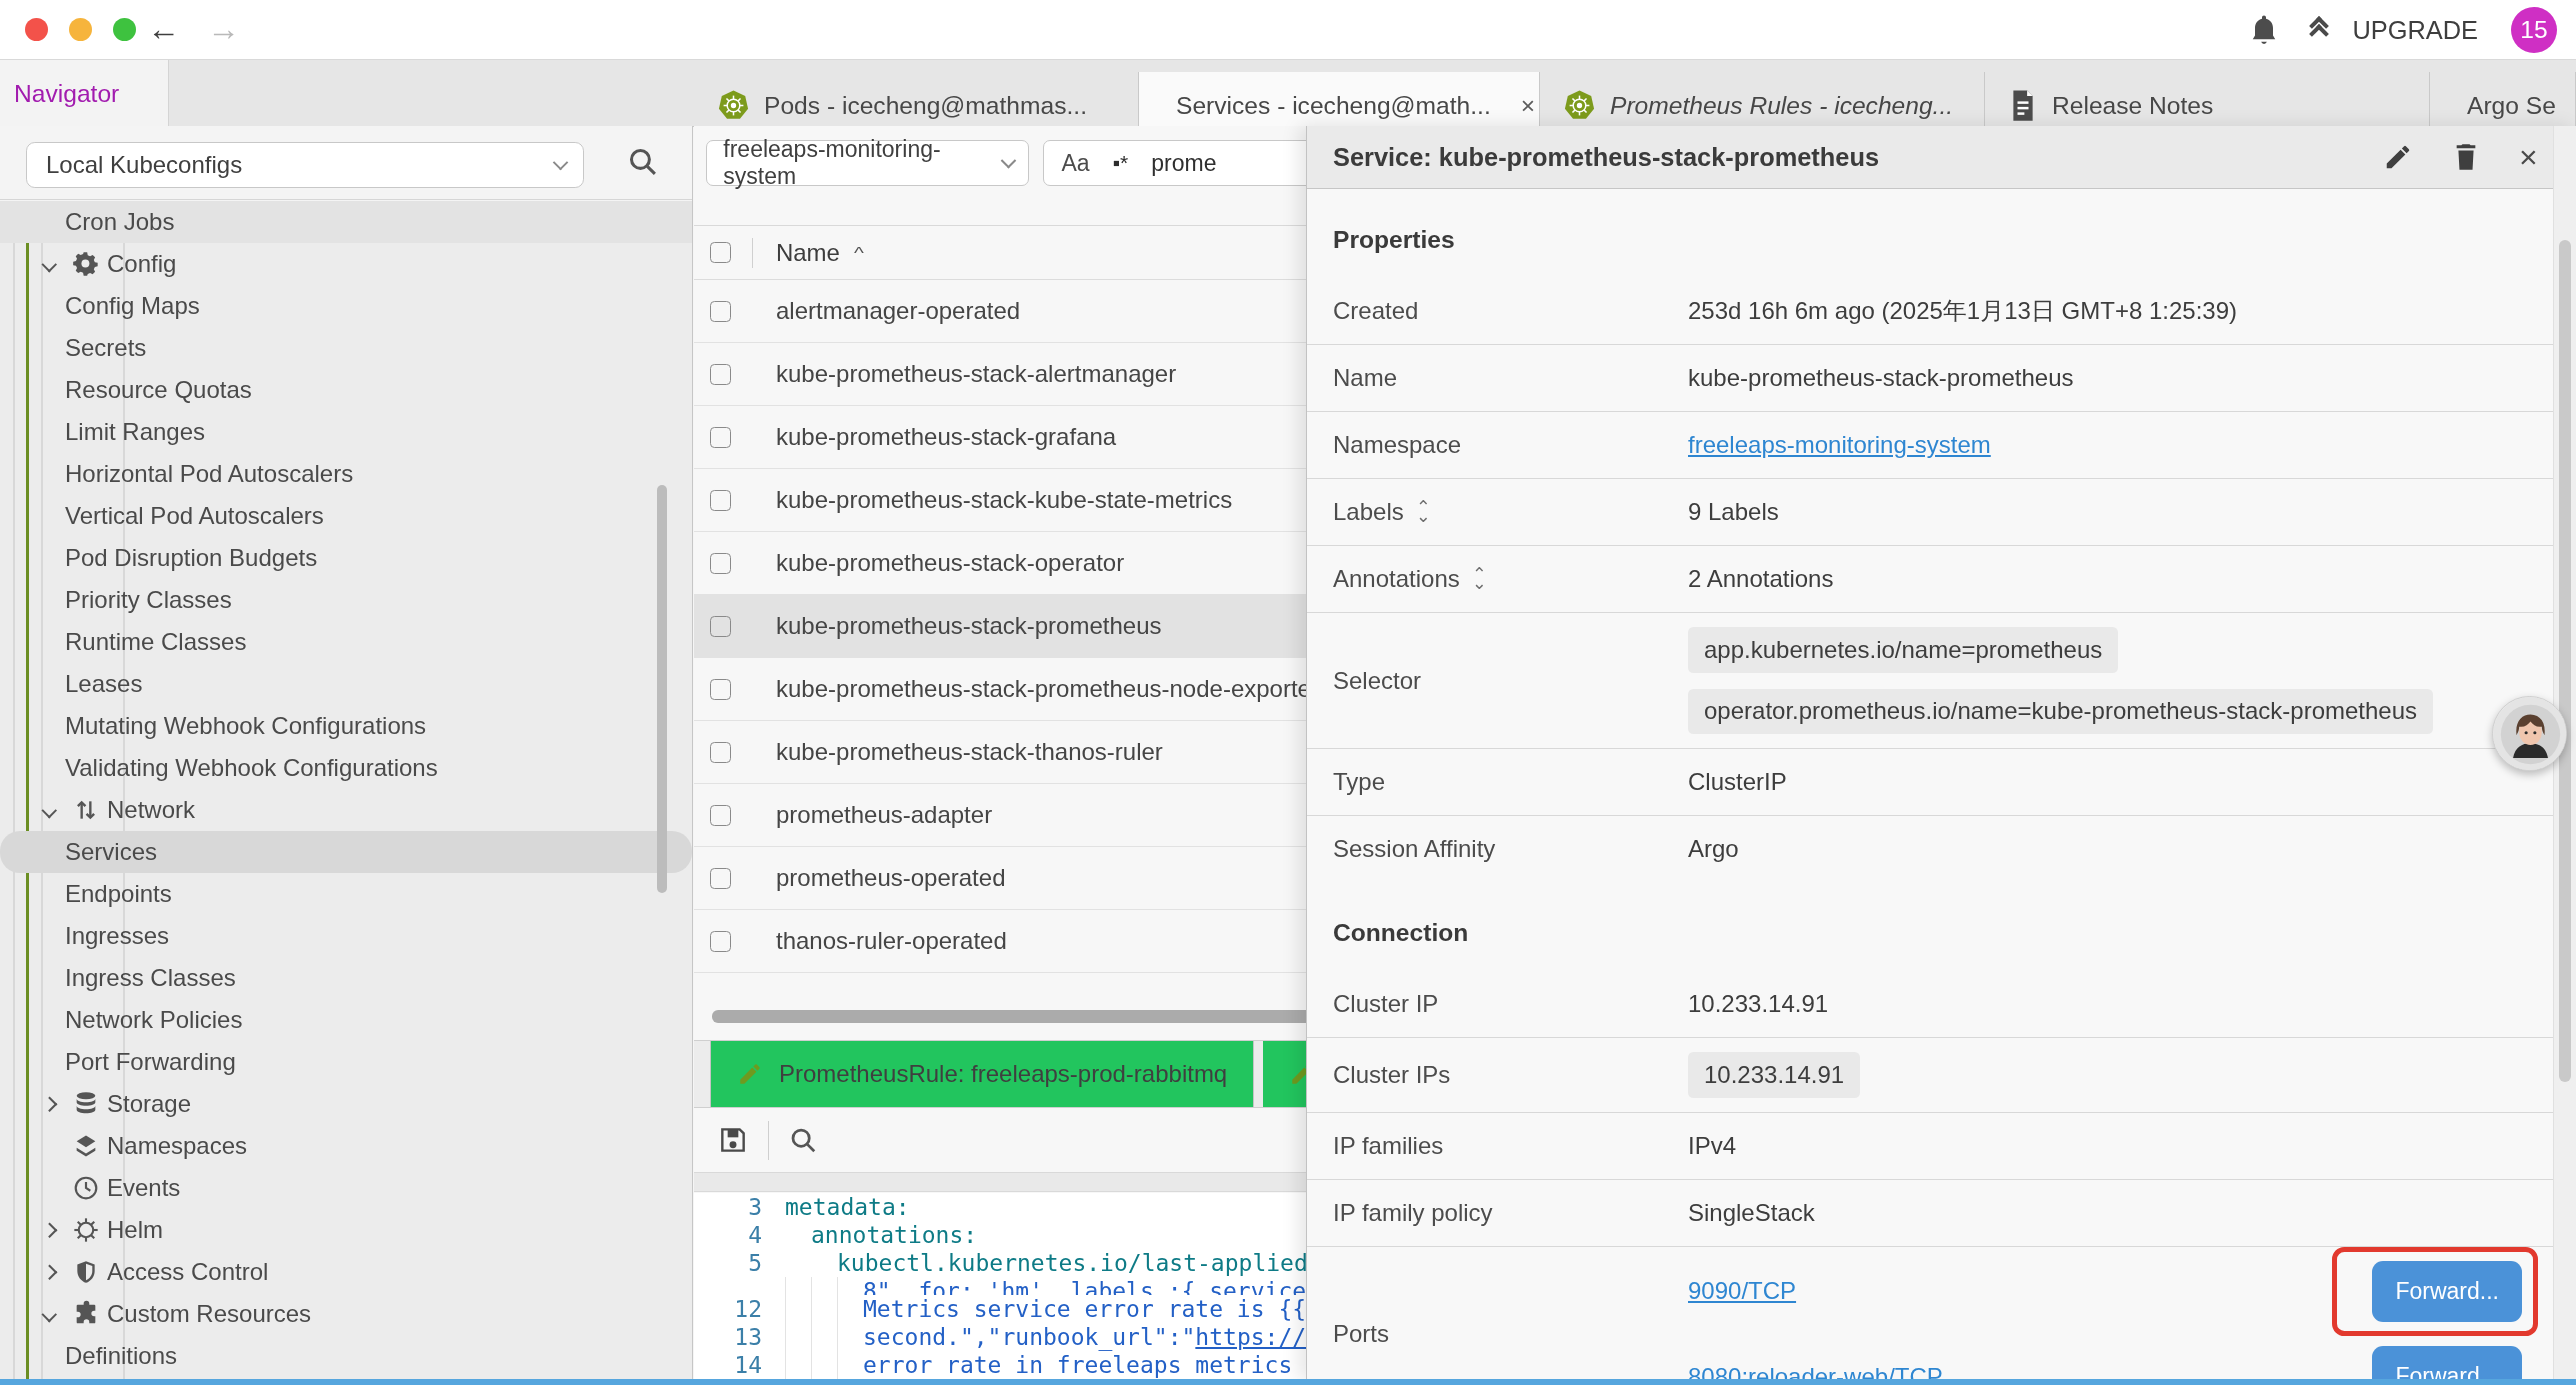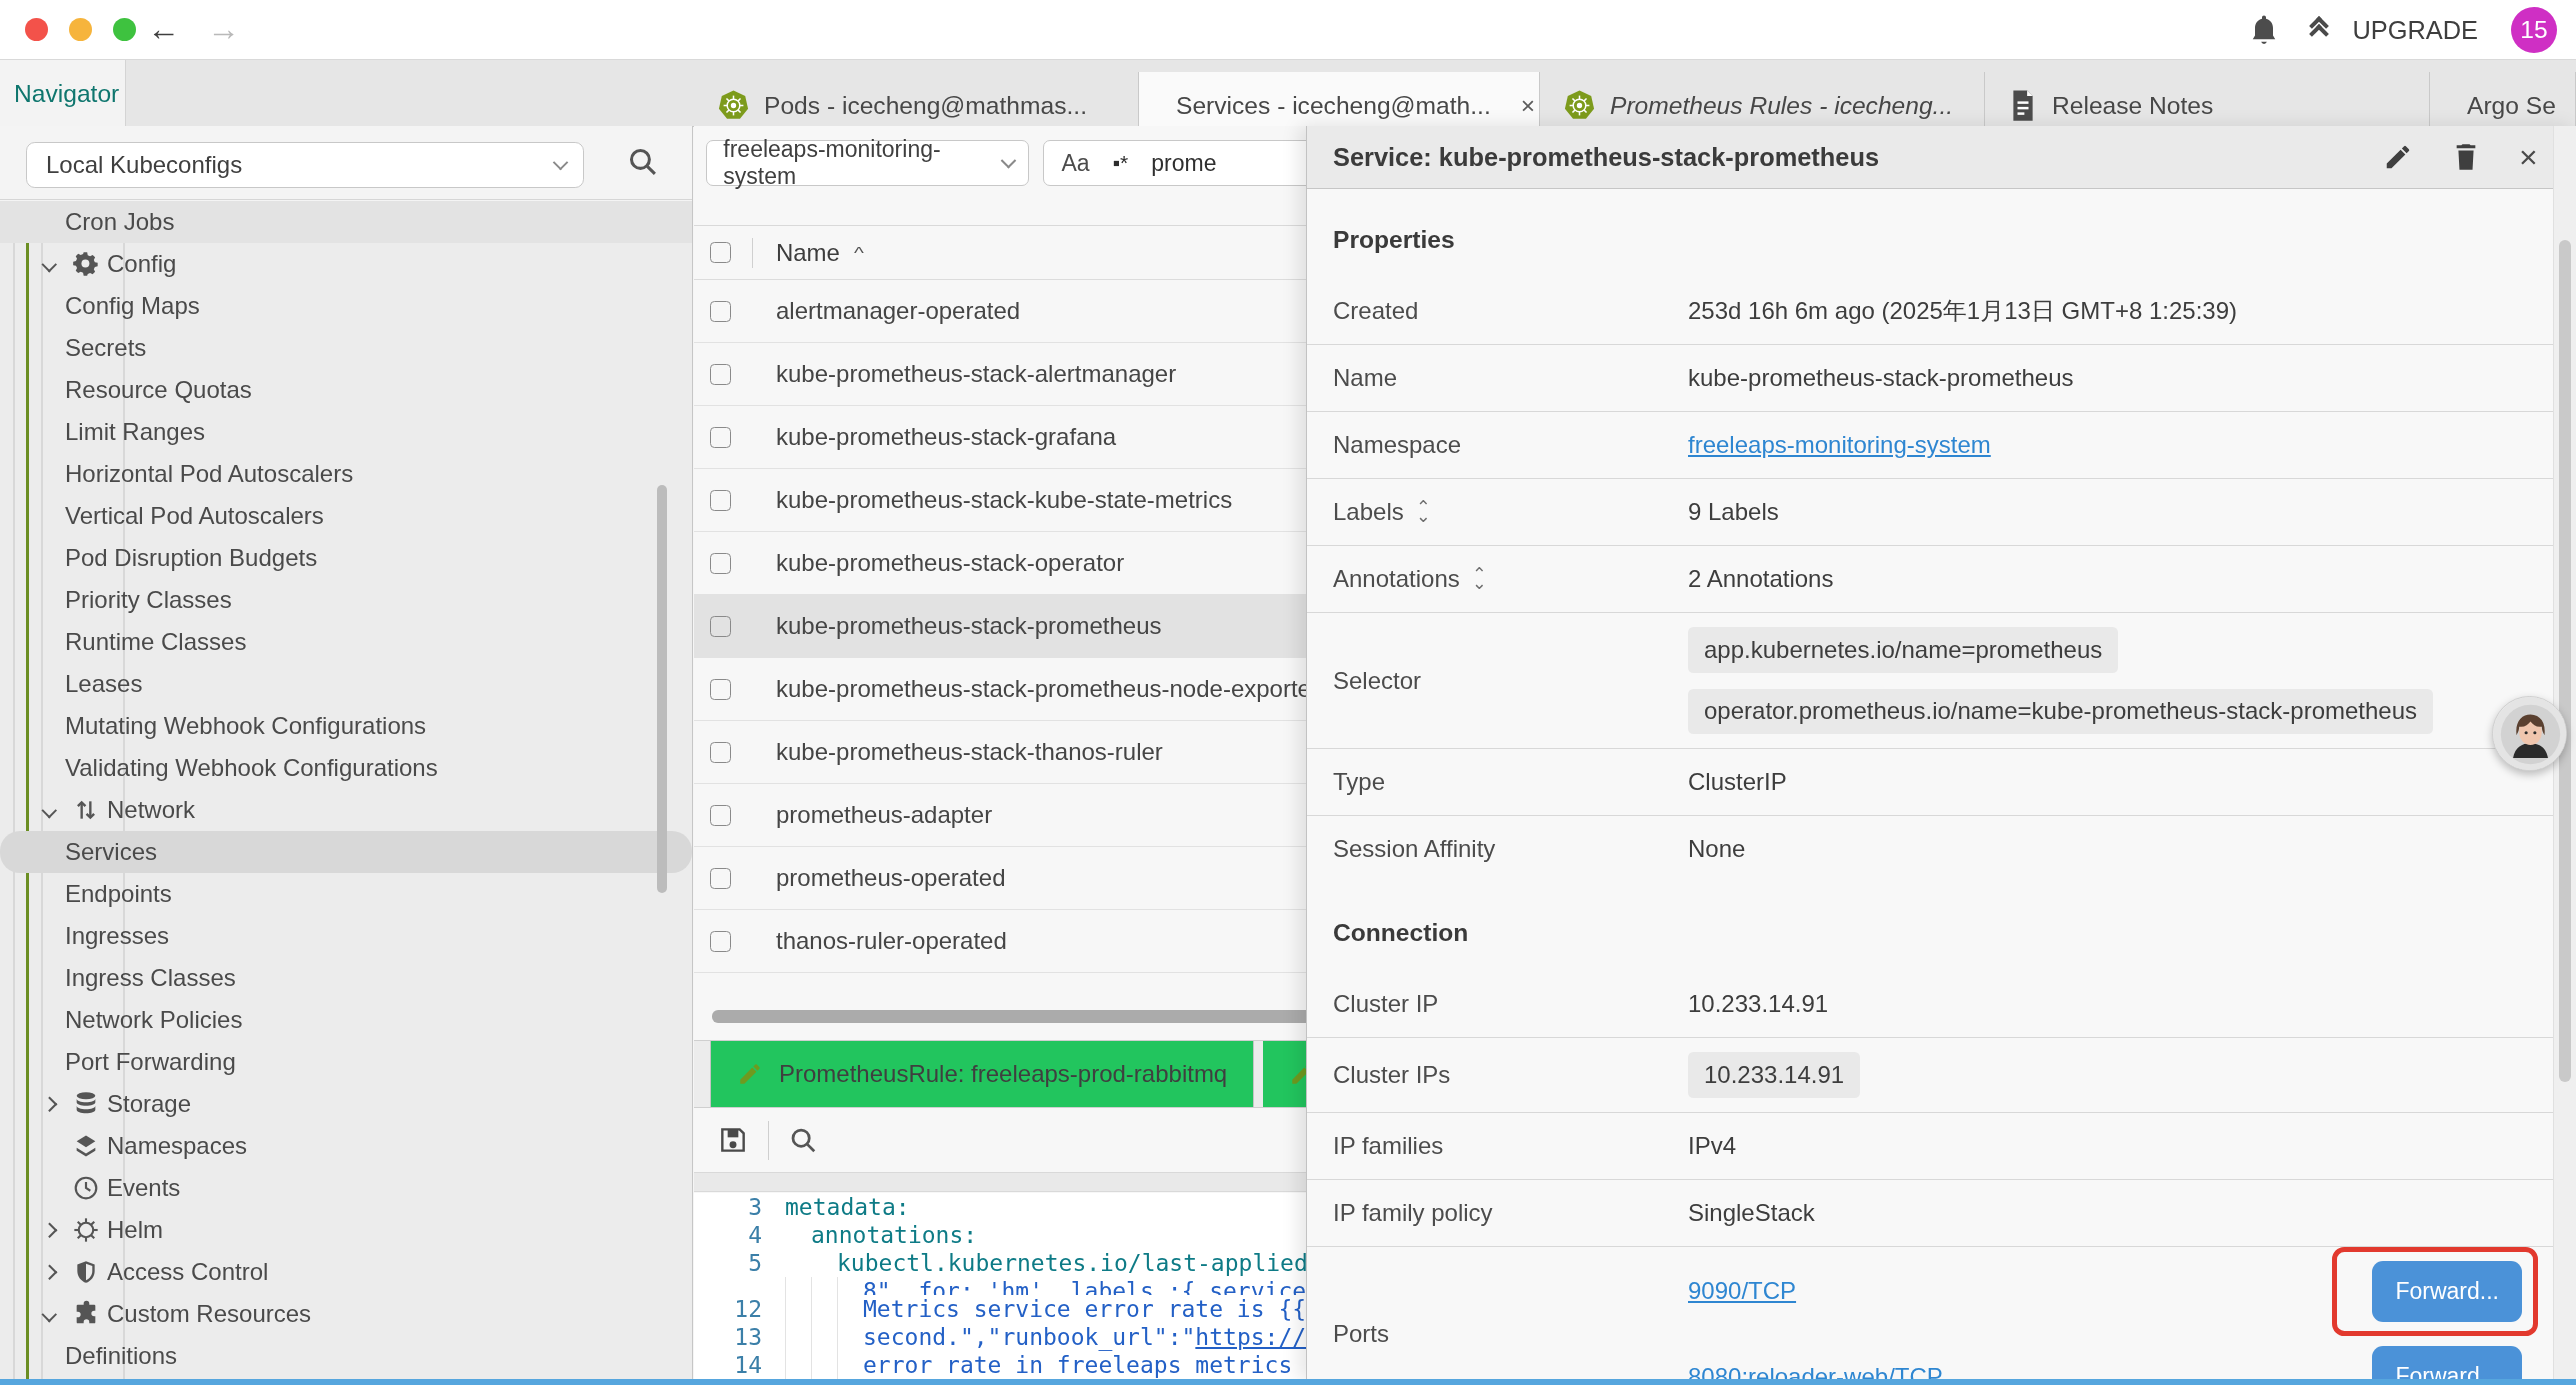--- a/index.html
+++ b/index.html
@@ -14,21 +14,21 @@
   .nav-arrow { position:absolute; top:12.3px; font-size:33px; line-height:33px; color:#3f3f3f; cursor:default; }
   .arrow-fwd { color:#b9b9b9; }
   .tb-right { position:absolute; right:19px; top:0; height:60px; display:flex; align-items:center; gap:33px; }
   .upgrade { display:flex; align-items:center; gap:26px; font-size:25.4px; color:#3e3e3e; }
   .chevs { display:flex; flex-direction:column; gap:-1.8px; }
   .chev-up { width:14px; height:14px; border-left:4.4px solid #4a4a4a; border-top:4.4px solid #4a4a4a; transform:rotate(45deg); }
   .badge { width:46px; height:46px; border-radius:50%; background:#cf2fc4; color:#fff; font-size:24.6px; display:flex; align-items:center; justify-content:center; }
 
   
   .tabstrip { position:absolute; left:0; top:60px; width:2576px; height:67px; background:#e6e6e6; border-bottom:0.9px solid #c9c9c9; }
-  .nav-tab { position:absolute; left:0; top:0; width:126px; height:67px; background:#f3f3f3; display:flex; align-items:center; padding-left:14px; font-size:24.6px; color:#0f766e; border-right:0.9px solid #d4d4d4; }
+  .nav-tab { position:absolute; left:0; top:0; width:169px; height:67px; background:#f3f3f3; display:flex; align-items:center; padding-left:14px; font-size:24.6px; color:#a21caf; border-right:0.9px solid #d4d4d4; }
   .tabs { position:absolute; left:694px; top:12px; height:67px; display:flex; }
   .tab { display:flex; align-items:center; gap:14px; padding:0 23px; font-size:24.6px; color:#474747; border-right:0.9px solid #c9c9c9; background:#e6e6e6; overflow:hidden; white-space:nowrap; }
   .tab.active { background:#fafafa; }
   .tab.italic .tab-label { font-style:italic; }
   .tab .close { margin-left:16px; font-size:24.6px; color:#5c5c5c; }
 
   
   .sidebar { position:absolute; left:0; top:126px; width:693px; height:1254px; background:#f4f4f4; border-right:0.9px solid #c6c6c6; }
   .sb-controls { position:absolute; left:0; top:0; width:100%; height:74px; background:#f4f4f4; border-bottom:0.9px solid #d6d6d6;text-align:center; }
   .kube-select { position:absolute; left:26px; top:16px; width:558px; height:46px; background:#fff; border:0.9px solid #c8c8c8; border-radius:8.8px; display:flex; align-items:center; padding:0 19px; font-size:24px; color:#3f3f3f; }
@@ -610,21 +610,21 @@
         </div>
         <div class="prop-row">
           <span class="prop-label">Type</span>
           <div class="prop-value">
             <span>ClusterIP</span>
           </div>
         </div>
         <div class="prop-row">
           <span class="prop-label">Session Affinity</span>
           <div class="prop-value">
-            <span>None</span>
+            <span>Argo</span>
           </div>
         </div>
       </div>
       <div class="sect-title">Connection</div>
       <div>
         <div class="prop-row">
           <span class="prop-label">Cluster IP</span>
           <div class="prop-value">
             <span>10.233.14.91</span>
           </div>

